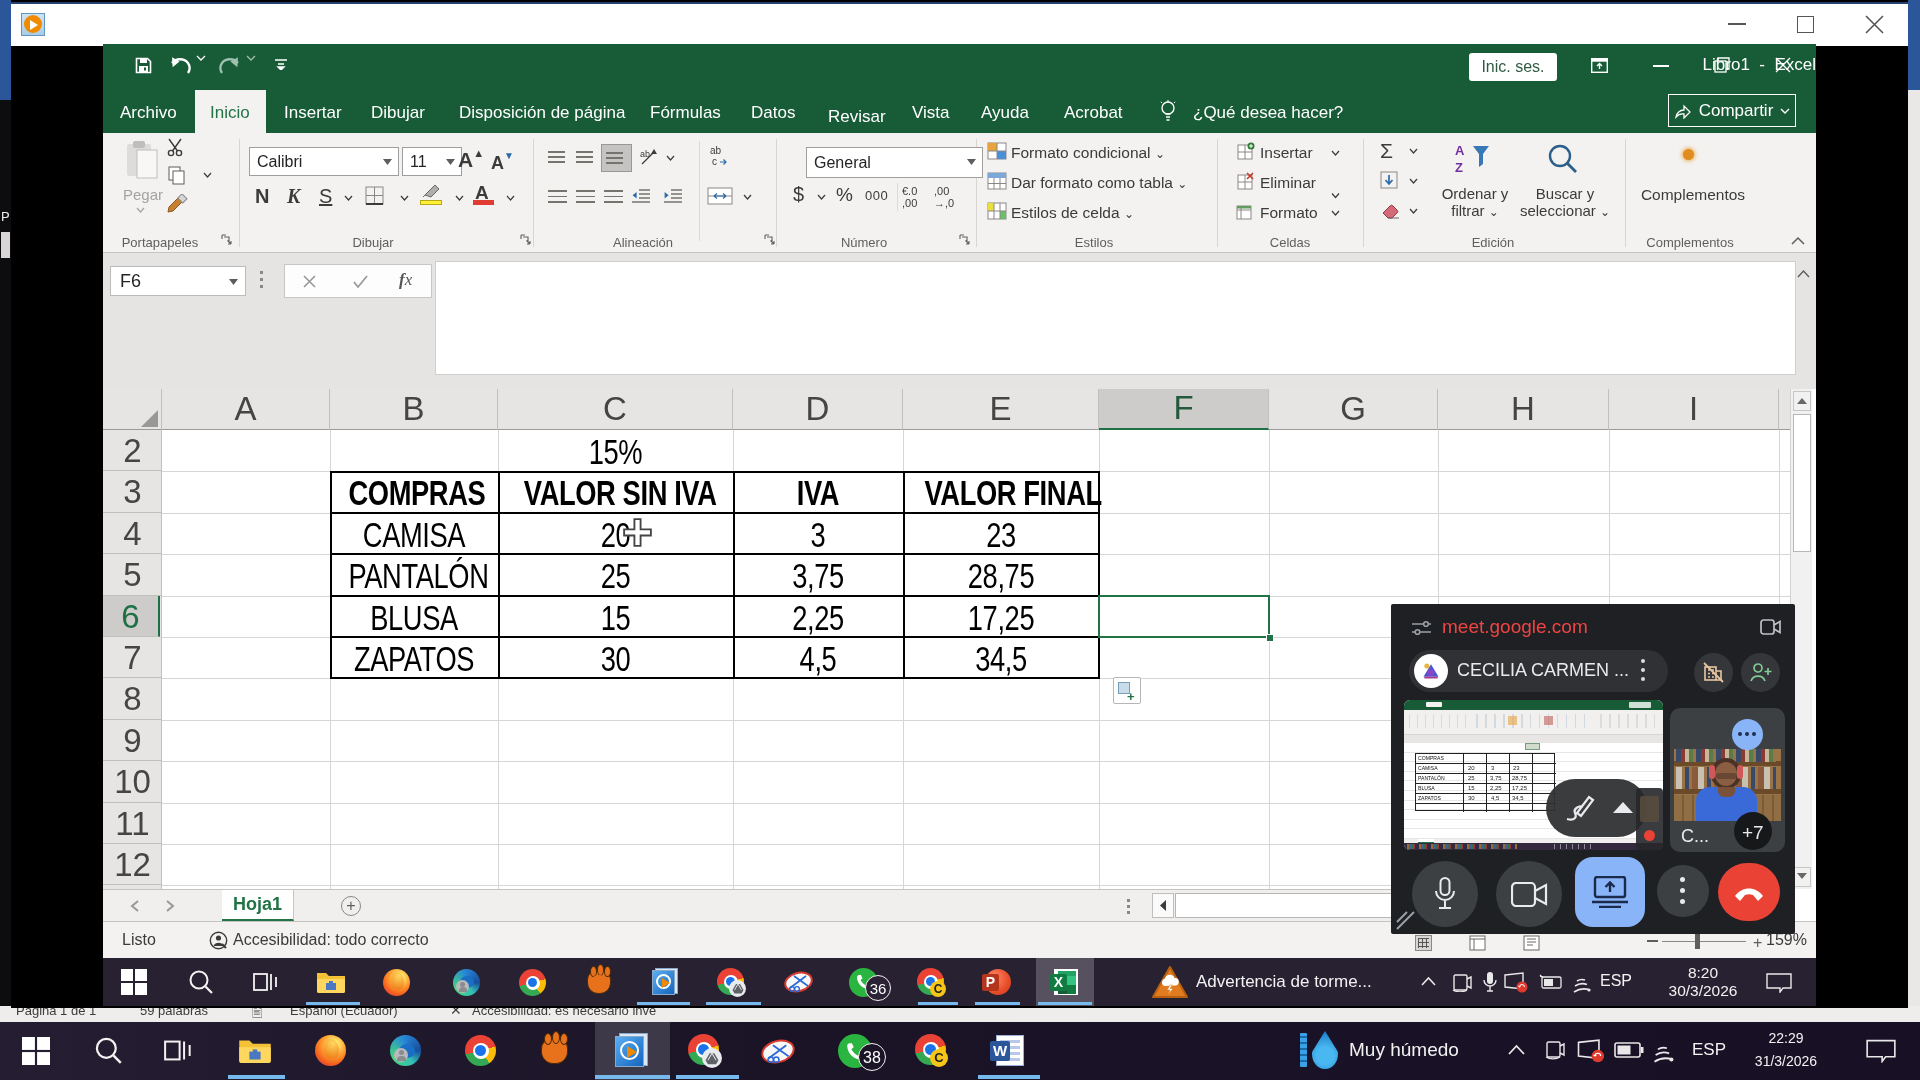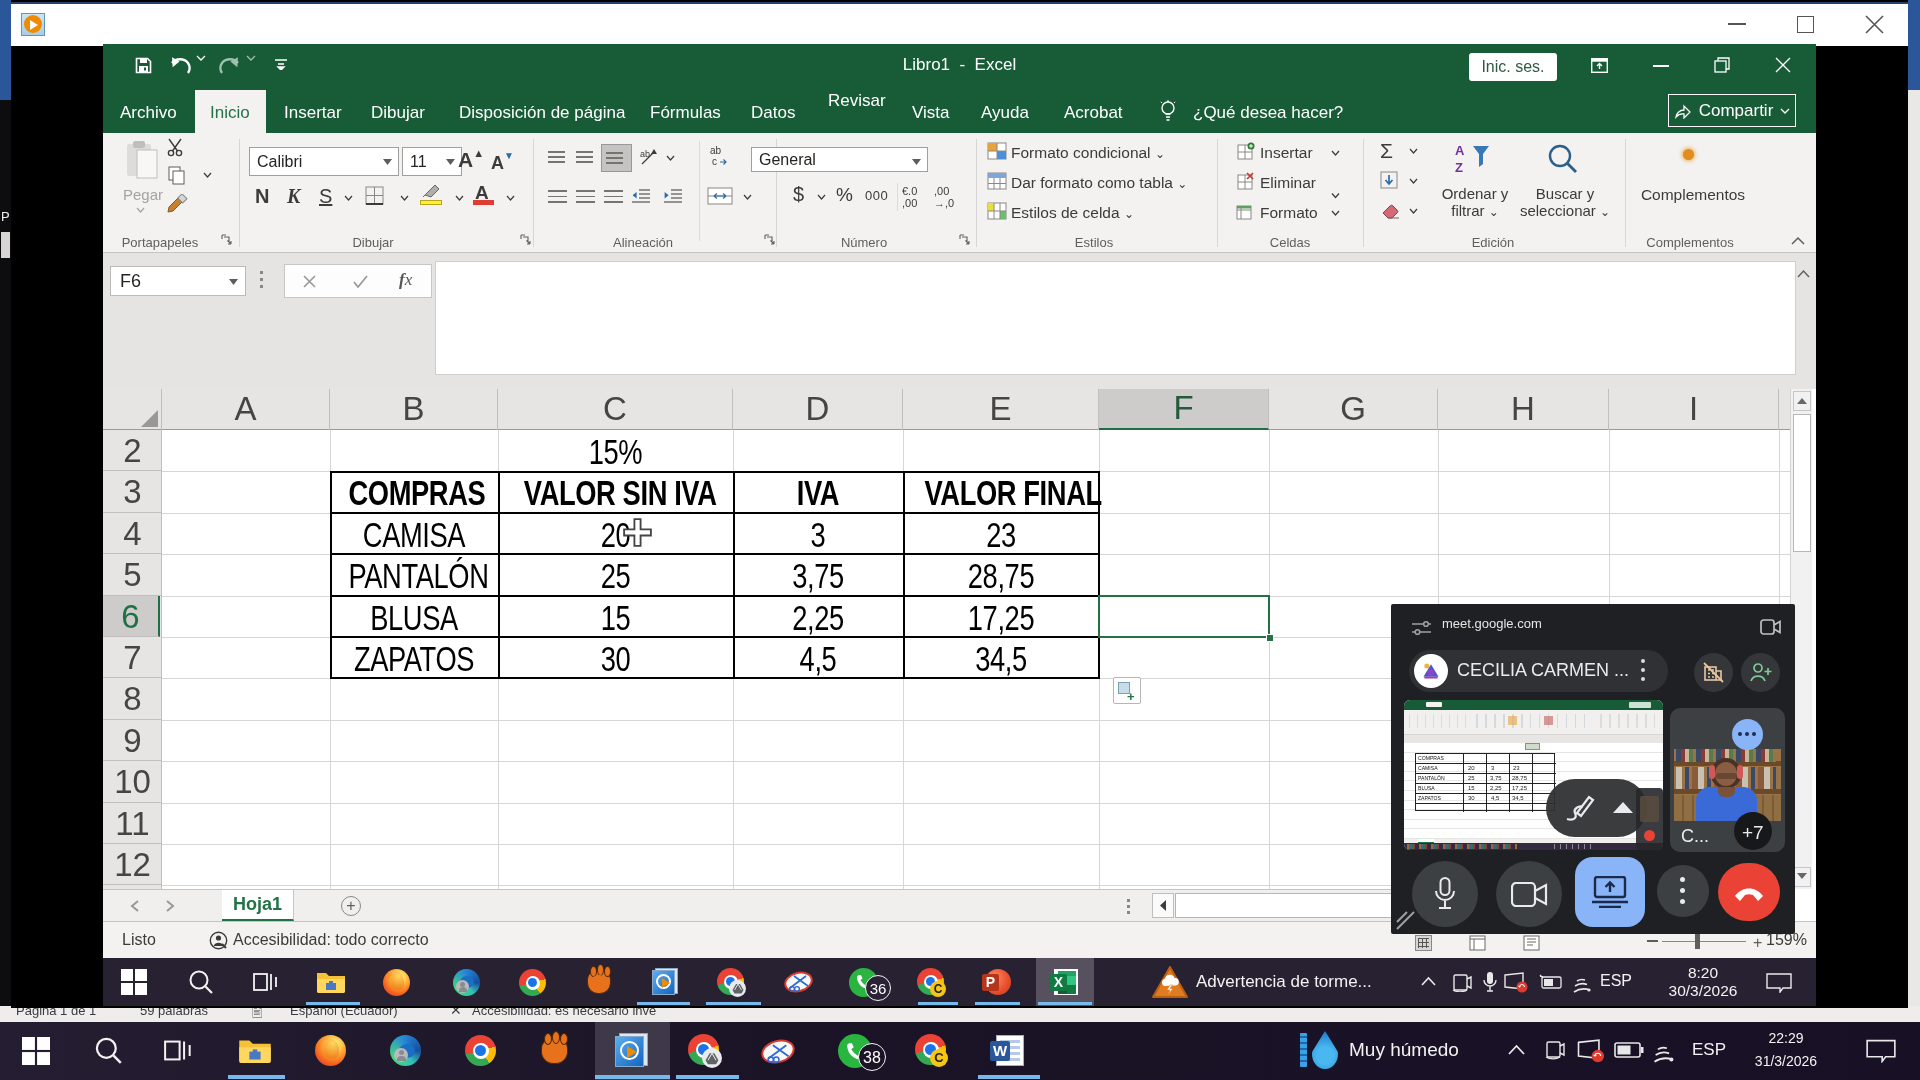--- a/index.html
+++ b/index.html
@@ -200,21 +200,21 @@
   <svg class="ab" style="left:115px;top:13px;" width="24" height="19" viewBox="0 0 24 19">
         <path d="M20 6 C16 1 8 1 4 6 C2 9 2 13 4 16" fill="none" stroke="#9fc0ae" stroke-width="2.3"></path>
         <path d="M16 1 L22 9 L13 9 z" fill="#9fc0ae" transform="rotate(40 19 6)"></path>
       </svg>
   <svg class="ab" style="left:143px;top:10px;" width="10" height="8" viewBox="0 0 10 8">
         <path d="M1 2 l4 4 4-4" stroke="#9fc0ae" stroke-width="1.3" fill="none"></path>
       </svg>
   <svg class="ab" style="left:172px;top:14px;" width="12" height="12" viewBox="0 0 12 12">
         <path d="M0 2 h12 M3 6 h6 M3 9 l3 3 3 -3 z" stroke="#fff" stroke-width="1.4" fill="#fff"></path>
       </svg>
-  <div class="ab" style="left:0;top:11px;width:1713px;text-align:center;color:#fff;font-size:17px;">Libro1&nbsp;&nbsp;-&nbsp;&nbsp;Excel</div>
+  <div class="ab" style="left:0;top:11px;width:1713px;text-align:right;color:#fff;font-size:17px;">Libro1&nbsp;&nbsp;-&nbsp;&nbsp;Excel</div>
   <div class="ab" style="left:1366px;top:9px;width:88px;height:28px;background:#fff;border-radius:3px;color:#2f5b43;font-size:16px;text-align:center;line-height:28px;">Inic. ses.</div>
   <svg class="ab" style="left:1488px;top:14px;" width="17" height="15" viewBox="0 0 17 15">
         <rect x="0.7" y="0.7" width="15.6" height="13.6" fill="none" stroke="#fff" stroke-width="1.4"></rect>
         <rect x="0.7" y="0.7" width="15.6" height="3" fill="#fff"></rect>
         <path d="M8.5 11 v-5 M6 8 l2.5-2.5 2.5 2.5" stroke="#fff" stroke-width="1.4" fill="none"></path>
       </svg>
   <div class="ab" style="left:1550px;top:21px;width:16px;height:1.8px;background:#fff;"></div>
   <svg class="ab" style="left:1611px;top:13px;" width="16" height="16" viewBox="0 0 16 16">
         <rect x="1" y="4" width="11" height="11" fill="none" stroke="#fff" stroke-width="1.3"></rect>
         <path d="M4 4 v-3 h11 v11 h-3" fill="none" stroke="#fff" stroke-width="1.3"></path>
@@ -226,21 +226,21 @@
 
 <div class="ab" style="left:103px;top:87px;width:1713px;height:46px;background:#185c37;color:#fff;font-size:17px;">
   <div class="ab" style="left:92px;top:3px;width:71px;height:43px;background:#f3f2f1;"></div>
   <div class="ab" style="left:17px;top:16px;">Archivo</div>
   <div class="ab" style="left:107px;top:16px;color:#217346;">Inicio</div>
   <div class="ab" style="left:181px;top:16px;">Insertar</div>
   <div class="ab" style="left:268px;top:16px;">Dibujar</div>
   <div class="ab" style="left:356px;top:16px;">Disposición de página</div>
   <div class="ab" style="left:547px;top:16px;">Fórmulas</div>
   <div class="ab" style="left:648px;top:16px;">Datos</div>
-  <div class="ab" style="left:725px;top:4px;">Revisar</div>
+  <div class="ab" style="left:725px;top:20px;">Revisar</div>
   <div class="ab" style="left:809px;top:16px;">Vista</div>
   <div class="ab" style="left:878px;top:16px;">Ayuda</div>
   <div class="ab" style="left:961px;top:16px;">Acrobat</div>
   <svg class="ab" style="left:1056px;top:13px;" width="18" height="24" viewBox="0 0 18 24">
         <circle cx="9" cy="8" r="6" fill="none" stroke="#fff" stroke-width="1.4"></circle>
         <path d="M6.5 14 h5 M7 17 h4 M7.5 20 h3" stroke="#fff" stroke-width="1.3"></path>
         <path d="M9 2 v-2 M3 3 l-1.2-1.2 M15 3 l1.2-1.2" stroke="#fff" stroke-width="1"></path>
       </svg>
   <div class="ab" style="left:1090px;top:16px;">¿Qué desea hacer?</div>
   <div class="ab" style="left:1565px;top:7px;width:128px;height:33px;border:1px solid #fff;display:flex;align-items:center;justify-content:center;gap:7px;">
@@ -389,21 +389,21 @@
       </svg>
   <svg class="ab" style="left:604px;top:54px;" width="26" height="18" viewBox="0 0 26 18">
         <rect x="1" y="1" width="24" height="16" fill="#fff" stroke="#8a8886"></rect>
         <path d="M1 9 h24" stroke="#8a8886"></path>
         <path d="M7 9 h12 m-12 0 l3 -2.5 m-3 2.5 l3 2.5 m9 -2.5 l-3 -2.5 m3 2.5 l-3 2.5" stroke="#2b6ba8" stroke-width="1.2" fill="none"></path>
       </svg>
   <svg class="ab" style="left:640px;top:61px;" width="9" height="6" viewBox="0 0 9 6">
         <path d="M1 1 l3.5 4 3.5-4" stroke="#3b3b3b" stroke-width="1.2" fill="none"></path>
       </svg>
 
-  <div class="ab combo" style="left:648px;top:14px;width:177px;height:25px;">
+  <div class="ab combo" style="left:703px;top:14px;width:177px;height:31px;">
         <span style="margin-left:7px;font-size:16px;">General</span>
         <svg class="ab" style="right:6px;top:11px;" width="9" height="7" viewBox="0 0 9 7">
           <path d="M0 0 l4.5 6 4.5-6 z" fill="#5f5d5b"></path>
         </svg>
       </div>
   <div class="ab" style="left:690px;top:50px;font-size:20px;">$</div>
   <svg class="ab" style="left:714px;top:61px;" width="9" height="6" viewBox="0 0 9 6">
         <path d="M1 1 l3.5 4 3.5-4" stroke="#3b3b3b" stroke-width="1.2" fill="none"></path>
       </svg>
   <div class="ab" style="left:794px;top:50px;width:1px;height:28px;background:#dddbd9;"></div>
@@ -804,21 +804,21 @@
       </svg>
 </div>
 
 <div class="ab" id="meet" style="left:1391px;top:604px;width:404px;height:330px;background:#1f2023;border-radius:2px;overflow:hidden;">
 
   <svg class="ab" style="left:21px;top:16px;" width="19" height="17" viewBox="0 0 19 17">
         <path d="M0 4 h12 M16 4 h3 M0 12 h3 M8 12 h11" stroke="#9aa0a6" stroke-width="1.7"></path>
         <circle cx="14" cy="4" r="2.3" fill="none" stroke="#9aa0a6" stroke-width="1.6"></circle>
         <circle cx="5.5" cy="12" r="2.3" fill="none" stroke="#9aa0a6" stroke-width="1.6"></circle>
       </svg>
-  <div class="ab" style="left:51px;top:12px;font-size:13px;color:#e5e5e5;">meet.google.com</div>
+  <div class="ab" style="left:51px;top:12px;font-size:19px;color:#ef4444;">meet.google.com</div>
   <svg class="ab" style="left:369px;top:15px;" width="21" height="16" viewBox="0 0 21 16">
         <rect x="1" y="1" width="13" height="14" rx="2.5" fill="none" stroke="#bdc1c6" stroke-width="1.7"></rect>
         <path d="M14 6 l6-3.5 v11 L14 10" fill="none" stroke="#bdc1c6" stroke-width="1.7"></path>
       </svg>
 
   <div class="ab" style="left:18px;top:46px;width:259px;height:42px;background:#303134;border-radius:21px;">
     <div class="ab" style="left:5px;top:4px;width:34px;height:34px;border-radius:50%;background:#fff;">
       <svg class="ab" style="left:7px;top:7px;" width="20" height="20" viewBox="0 0 24 24">
             <path d="M12 4 L21 19 H3 z" fill="#4a55d0"></path>
             <circle cx="12" cy="14" r="4" fill="#8a46c8"></circle>

